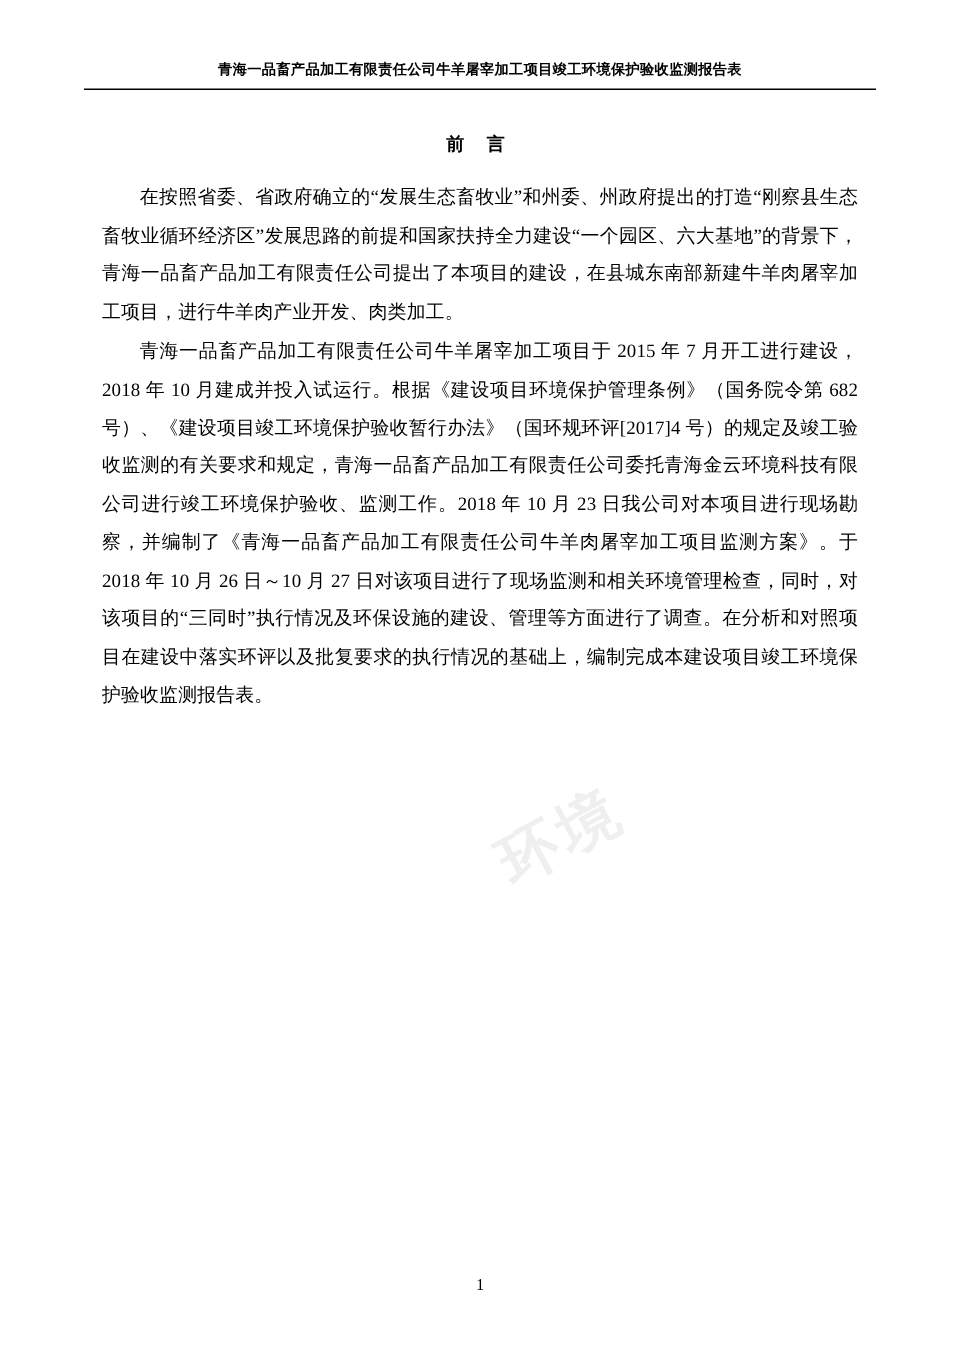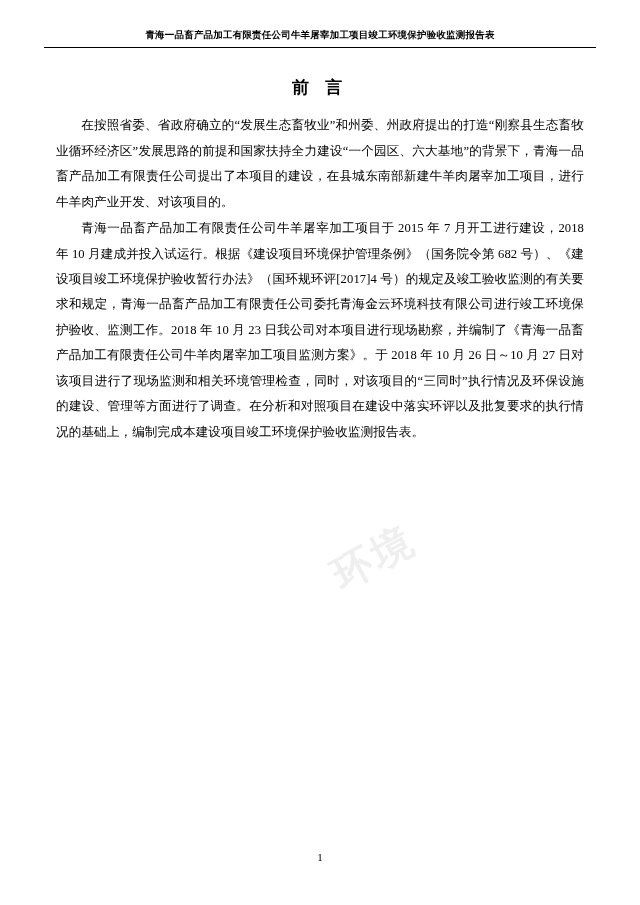--- a/index.html
+++ b/index.html
@@ -13,41 +13,41 @@
     font-family: "Liberation Serif", "DejaVu Serif", serif;
     color: #000000;
     position: relative;
     overflow: hidden;
   }
   .page {
     width: 640px;
     height: 905px;
     position: relative;
     box-sizing: border-box;
-    padding: 0;
+    padding: 12px;
   }
   .header-area {
     padding-top: 30px;
     text-align: center;
   }
   .header-title {
     font-size: 9.5px;
     font-weight: bold;
     letter-spacing: 0.2px;
     line-height: 1.2;
     color: #000;
   }
   .header-rule {
     margin: 6px 44px 0 44px;
     border-bottom: 1px solid #000;
     height: 0;
   }
   .doc-title {
     text-align: center;
-    font-size: 17px;
+    font-size: 12px;
     font-weight: bold;
     letter-spacing: 6px;
     margin-top: 28px;
     margin-bottom: 14px;
   }
   .body-block {
     margin: 0 56px 0 56px;
   }
   p.para {
     font-size: 12.6px;
@@ -86,21 +86,21 @@
 <div class="page">
 
   <div class="header-area">
     <div class="header-title">青海一品畜产品加工有限责任公司牛羊屠宰加工项目竣工环境保护验收监测报告表</div>
     <div class="header-rule"></div>
   </div>
 
   <div class="doc-title">前 言</div>
 
   <div class="body-block">
-    <p class="para">在按照省委、省政府确立的“发展生态畜牧业”和州委、州政府提出的打造“刚察县生态畜牧业循环经济区”发展思路的前提和国家扶持全力建设“一个园区、六大基地”的背景下，青海一品畜产品加工有限责任公司提出了本项目的建设，在县城东南部新建牛羊肉屠宰加工项目，进行牛羊肉产业开发、对该项目的。</p>
+    <p class="para">在按照省委、省政府确立的“发展生态畜牧业”和州委、州政府提出的打造“刚察县生态畜牧业循环经济区”发展思路的前提和国家扶持全力建设“一个园区、六大基地”的背景下，青海一品畜产品加工有限责任公司提出了本项目的建设，在县城东南部新建牛羊肉屠宰加工项目，进行牛羊肉产业开发、肉类加工。</p>
     <p class="para">青海一品畜产品加工有限责任公司牛羊屠宰加工项目于 2015 年 7 月开工进行建设，2018 年 10 月建成并投入试运行。根据《建设项目环境保护管理条例》（国务院令第 682 号）、《建设项目竣工环境保护验收暂行办法》（国环规环评[2017]4 号）的规定及竣工验收监测的有关要求和规定，青海一品畜产品加工有限责任公司委托青海金云环境科技有限公司进行竣工环境保护验收、监测工作。2018 年 10 月 23 日我公司对本项目进行现场勘察，并编制了《青海一品畜产品加工有限责任公司牛羊肉屠宰加工项目监测方案》。于 2018 年 10 月 26 日～10 月 27 日对该项目进行了现场监测和相关环境管理检查，同时，对该项目的“三同时”执行情况及环保设施的建设、管理等方面进行了调查。在分析和对照项目在建设中落实环评以及批复要求的执行情况的基础上，编制完成本建设项目竣工环境保护验收监测报告表。</p>
   </div>
 
   <div class="watermark">环境</div>
 
   <div class="page-number">1</div>
 
 </div>
 
 </body></html>

